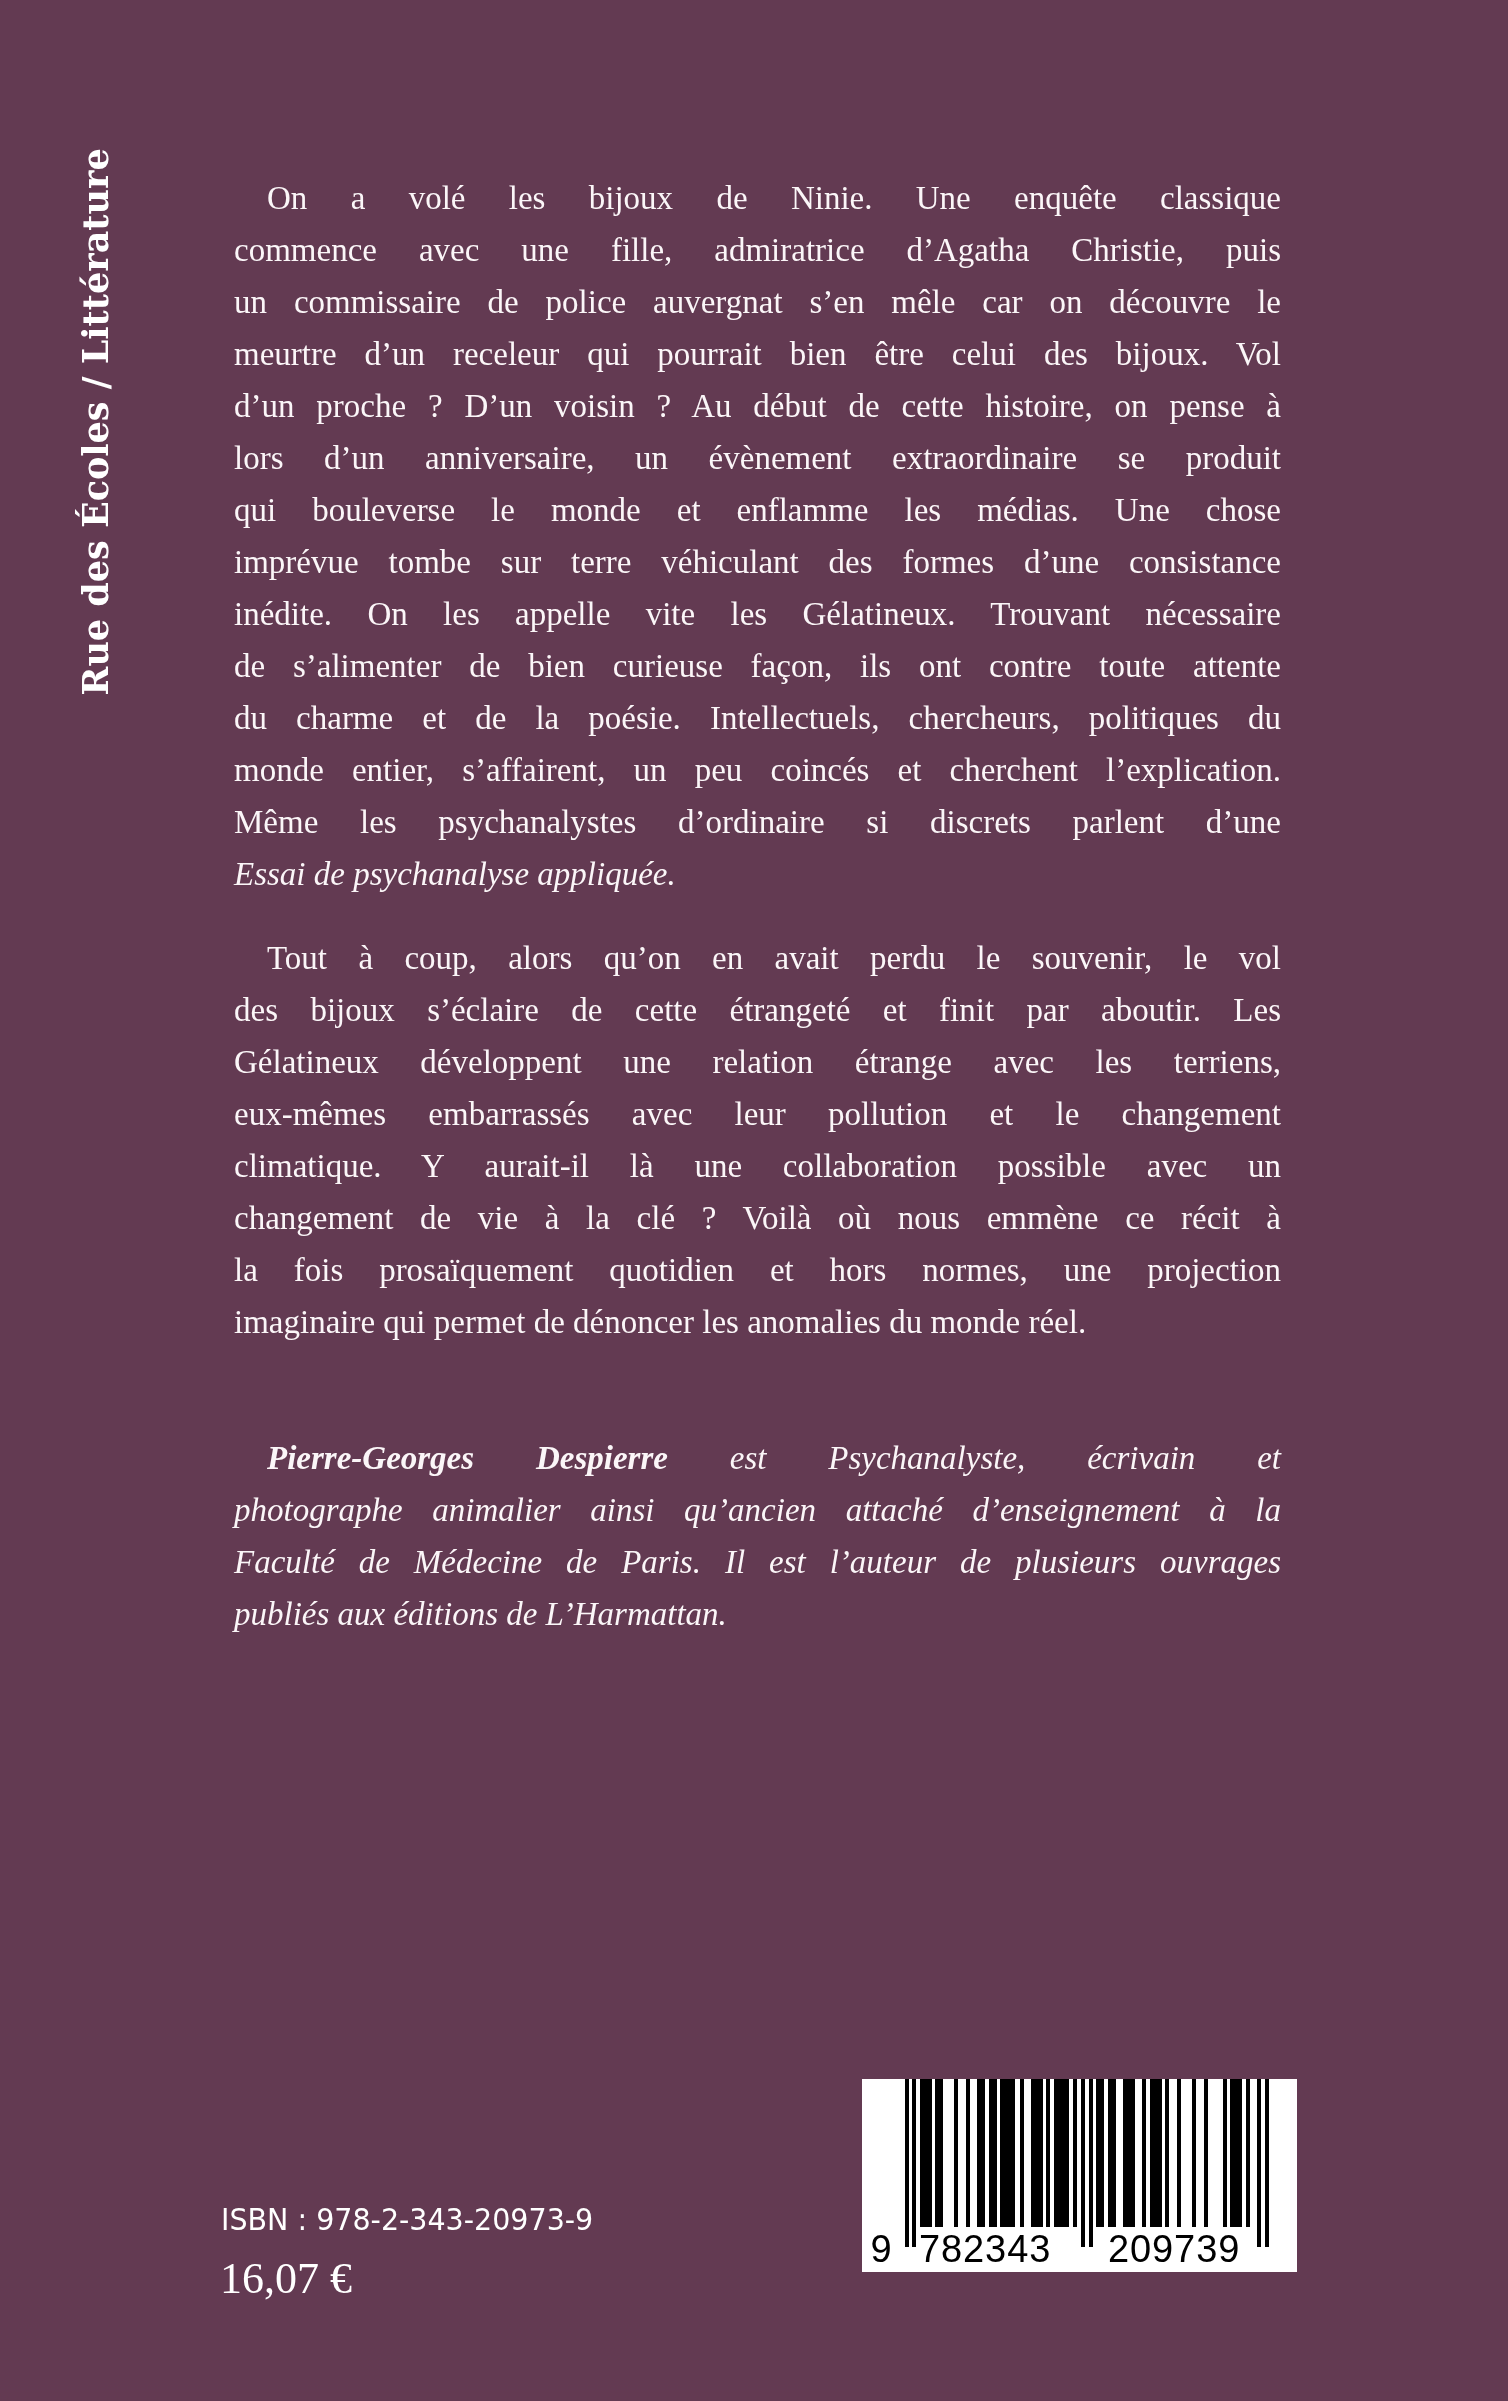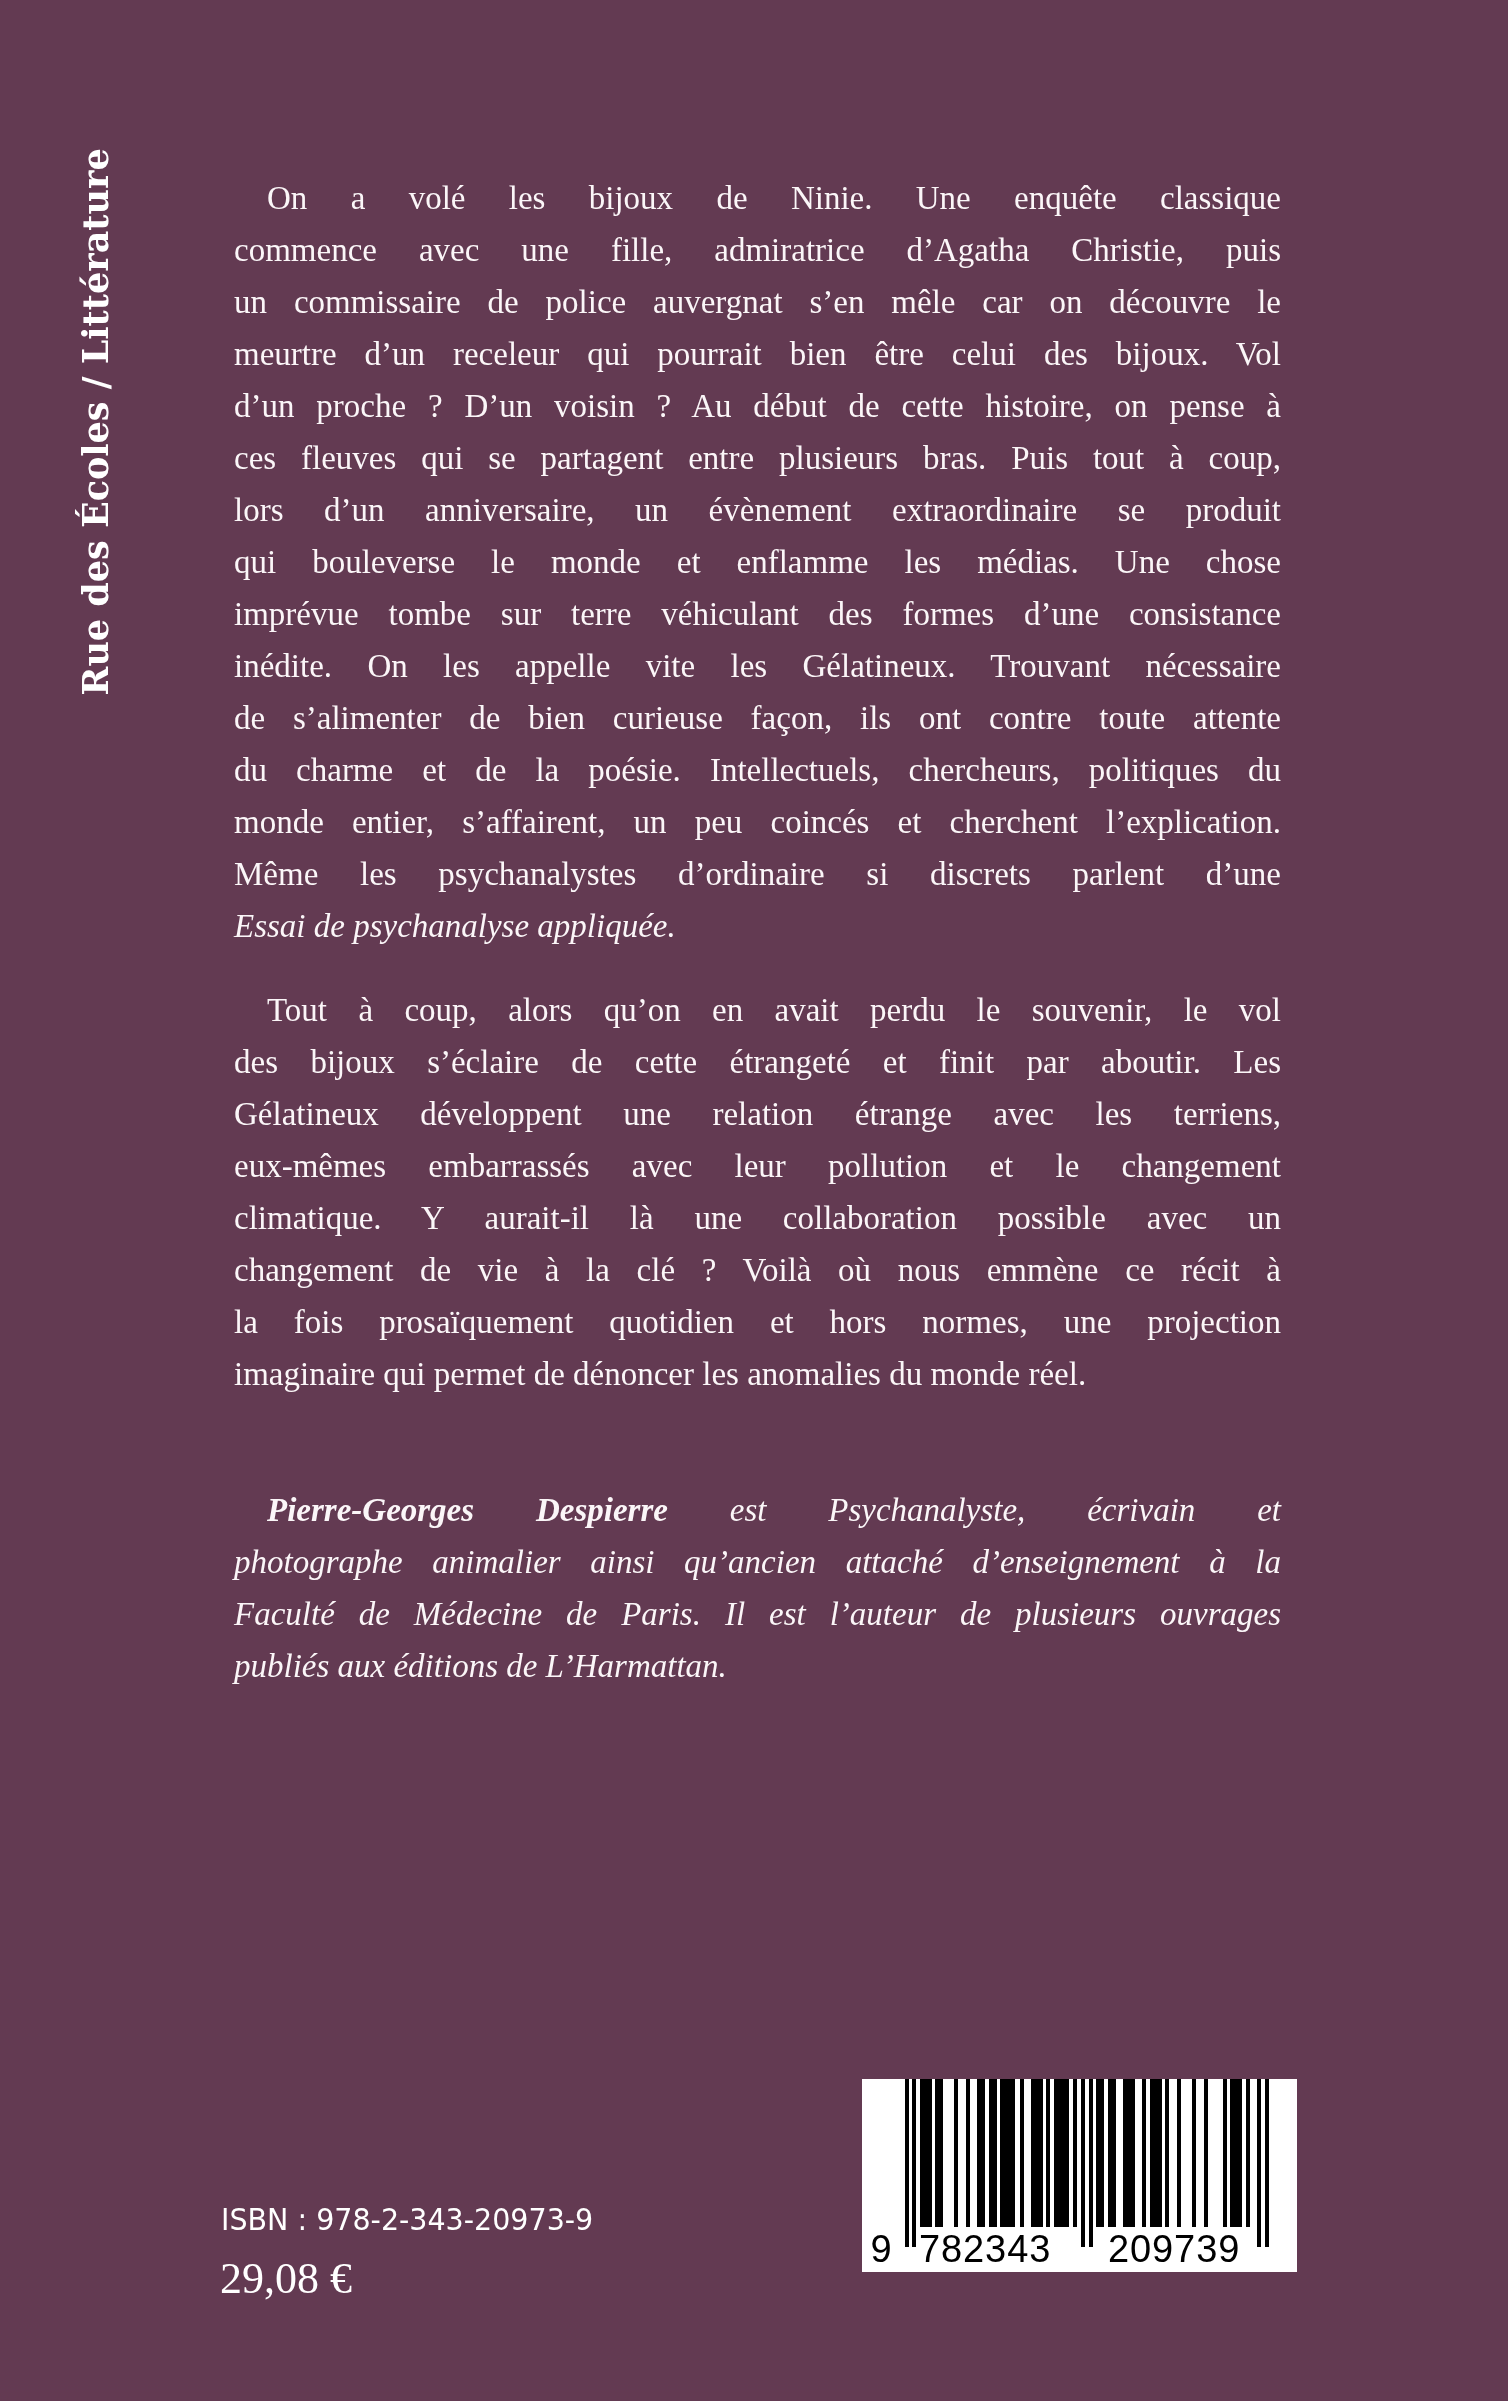--- a/index.html
+++ b/index.html
@@ -54,21 +54,20 @@
 
 <div class="spine">Rue des Écoles / Littérature</div>
 
 <div class="textblock">
 
   <span class="line indent">On a volé les bijoux de Ninie. Une enquête classique</span>
   <span class="line">commence avec une fille, admiratrice d’Agatha Christie, puis</span>
   <span class="line">un commissaire de police auvergnat s’en mêle car on découvre le</span>
   <span class="line">meurtre d’un receleur qui pourrait bien être celui des bijoux. Vol</span>
   <span class="line">d’un proche ? D’un voisin ? Au début de cette histoire, on pense à</span>
-  <span class="line">ces fleuves qui se partagent entre plusieurs bras. Puis tout à coup,</span>
   <span class="line">lors d’un anniversaire, un évènement extraordinaire se produit</span>
   <span class="line">qui bouleverse le monde et enflamme les médias. Une chose</span>
   <span class="line">imprévue tombe sur terre véhiculant des formes d’une consistance</span>
   <span class="line">inédite. On les appelle vite les Gélatineux. Trouvant nécessaire</span>
   <span class="line">de s’alimenter de bien curieuse façon, ils ont contre toute attente</span>
   <span class="line">du charme et de la poésie. Intellectuels, chercheurs, politiques du</span>
   <span class="line">monde entier, s’affairent, un peu coincés et cherchent l’explication.</span>
   <span class="line">Même les psychanalystes d’ordinaire si discrets parlent d’une</span>
   <span class="line last it">Essai de psychanalyse appliquée.</span>
 
@@ -82,21 +81,21 @@
   <span class="line last">imaginaire qui permet de dénoncer les anomalies du monde réel.</span>
   <span class="line blank"></span>
 
   <span class="line indent it"><b class="bi">Pierre-Georges Despierre</b> <span>est Psychanalyste, écrivain et</span></span>
   <span class="line it">photographe animalier ainsi qu’ancien attaché d’enseignement à la</span>
   <span class="line it">Faculté de Médecine de Paris. Il est l’auteur de plusieurs ouvrages</span>
   <span class="line last it">publiés aux éditions de L’Harmattan.</span>
 </div>
 
 <div class="isbn">ISBN : 978-2-343-20973-9</div>
-<div class="price">29,08 €</div>
+<div class="price">16,07 €</div>
 
 <div class="barcode" id="barcode">
     <div class="bar" style="left: 403px; width: 3.8px; height: 168px;"></div>
     <div class="bar" style="left: 395px; width: 3.8px; height: 168px;"></div>
     <div class="bar" style="left: 384px; width: 3.8px; height: 148px;"></div>
     <div class="bar" style="left: 368px; width: 11.5px; height: 148px;"></div>
     <div class="bar" style="left: 361px; width: 3.8px; height: 148px;"></div>
     <div class="bar" style="left: 342px; width: 3.8px; height: 148px;"></div>
     <div class="bar" style="left: 330px; width: 3.8px; height: 148px;"></div>
     <div class="bar" style="left: 315px; width: 3.8px; height: 148px;"></div>

